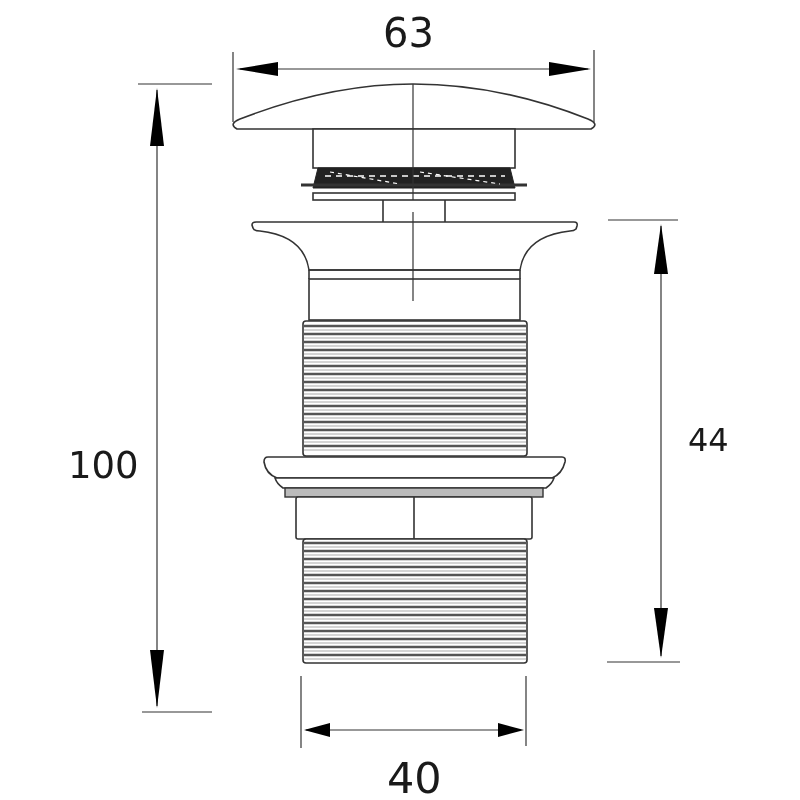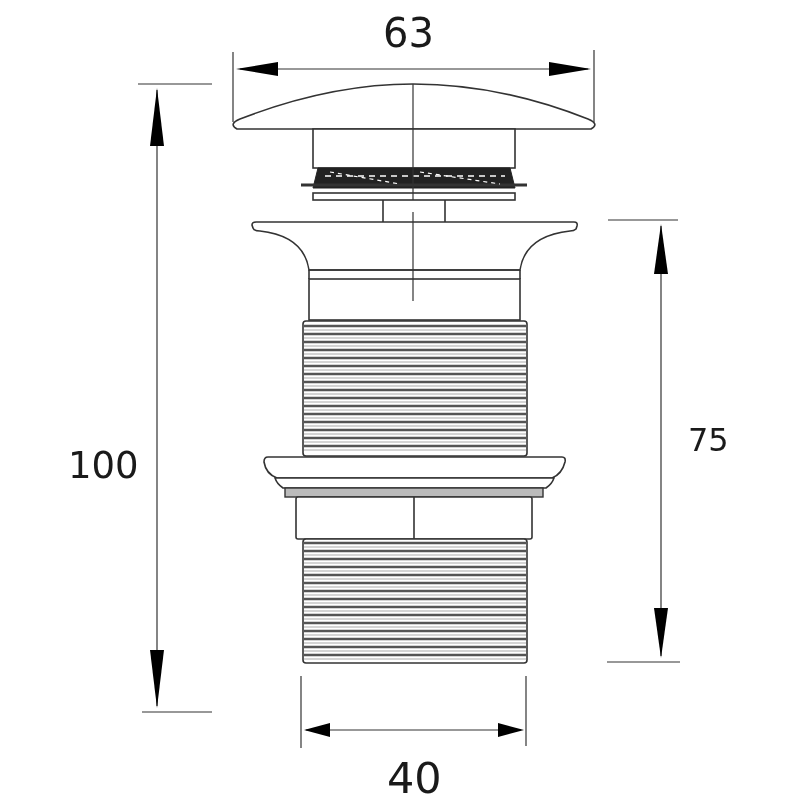--- a/index.html
+++ b/index.html
@@ -168,15 +168,15 @@
       <line class="thread-light" x1="304" y1="643" x2="526" y2="643"></line>
       <line class="thread-dark" x1="304" y1="647" x2="526" y2="647"></line>
       <line class="thread-light" x1="304" y1="651" x2="526" y2="651"></line>
       <line class="thread-dark" x1="304" y1="655" x2="526" y2="655"></line>
       <line class="thread-light" x1="304" y1="659" x2="526" y2="659"></line>
     </g>
   </svg>
 
   <div id="dim-top-label" class="dim-text">63</div>
   <div id="dim-left-label" class="dim-text">100</div>
-  <div id="dim-right-label" class="dim-text">75</div>
+  <div id="dim-right-label" class="dim-text">44</div>
   <div id="dim-bottom-label" class="dim-text">40</div>
 </div>
 
 </body></html>

